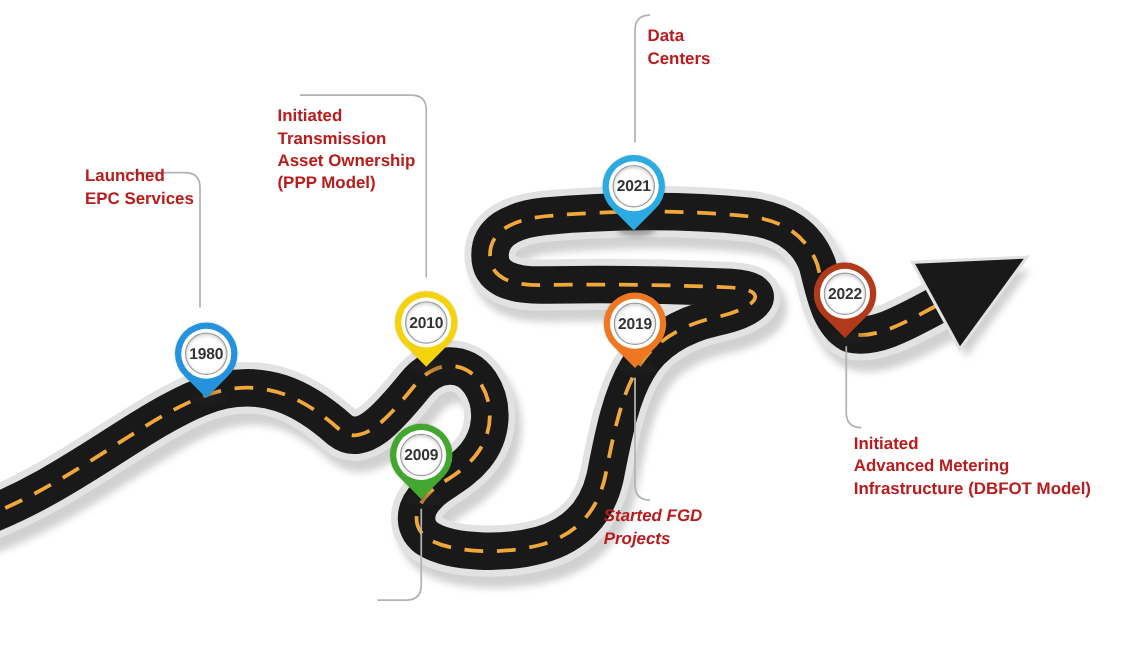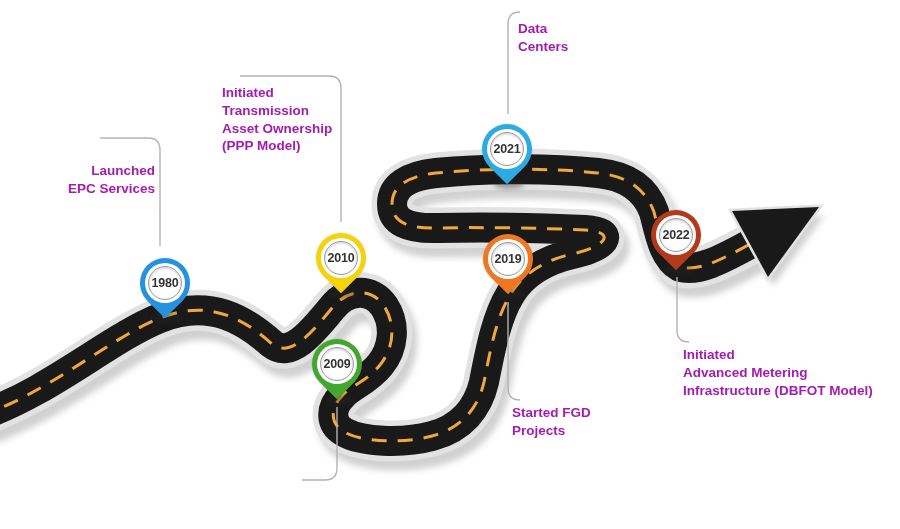--- a/index.html
+++ b/index.html
@@ -33,21 +33,21 @@
     box-shadow:inset 0 1px 3px rgba(0,0,0,0.22);
     display:flex;align-items:center;justify-content:center;
     font-size:12.5px;font-weight:700;color:#333;letter-spacing:-0.2px;
   }
   .pin-shadow{
     position:absolute;width:30px;height:9px;border-radius:50%;
     background:rgba(40,40,40,0.35);filter:blur(2px);z-index:2;
   }
   .label{
     position:absolute;z-index:4;
-    font-size:13.5px;font-weight:700;color:#a21caf;line-height:1.32;
+    font-size:13.5px;font-weight:700;color:#b91c1c;line-height:1.32;
     white-space:pre-line;
   }
 </style>
 </head>
 <body>
 
 <div id="stage">
   <svg id="road-svg" viewBox="0 0 900 529">
     <defs>
       <filter id="soft" x="-20%" y="-20%" width="140%" height="140%">
@@ -68,21 +68,21 @@
       <path d="M 508 302 L 508 388 Q 508 400 520 400" class="leader"></path>
       <path d="M 520 12 Q 508 12 508 24 L 508 114" class="leader"></path>
       <path d="M 677 277 L 677 330 Q 677 342 689 342" class="leader"></path>
     </svg>
 <div class="pin-shadow" style="left: 152px; top: 314px;"></div>
     <div class="pin" style="left: 140px; top: 258px; background: rgb(36, 146, 221);">
       <div class="pin-inner">
         <div class="pin-coin">1980</div>
       </div>
     </div>
-    <div class="label" style="left: 68px; top: 162px; text-align: right;">Launched
+    <div class="label" style="left: 68px; top: 132px;">Launched
 EPC Services</div>
     <div class="pin-shadow" style="left: 324px; top: 395px;"></div>
     <div class="pin" style="left: 312px; top: 339px; background: rgb(67, 166, 46);">
       <div class="pin-inner">
         <div class="pin-coin">2009</div>
       </div>
     </div>
     <div class="pin-shadow" style="left: 328px; top: 289px;"></div>
     <div class="pin" style="left: 316px; top: 233px; background: rgb(244, 211, 12);">
       <div class="pin-inner">
@@ -92,21 +92,21 @@
     <div class="label" style="left: 222px; top: 84px;">Initiated
 Transmission
 Asset Ownership
 (PPP Model)</div>
     <div class="pin-shadow" style="left: 495px; top: 290px;"></div>
     <div class="pin" style="left: 483px; top: 234px; background: rgb(239, 119, 34);">
       <div class="pin-inner">
         <div class="pin-coin">2019</div>
       </div>
     </div>
-    <div class="label" style="left: 512px; top: 404px;">Started FGD
+    <div class="label" style="left: 483px; top: 404px; font-style: italic;">Started FGD
 Projects</div>
     <div class="pin-shadow" style="left: 494px; top: 180px;"></div>
     <div class="pin" style="left: 482px; top: 124px; background: rgb(43, 171, 226);">
       <div class="pin-inner">
         <div class="pin-coin">2021</div>
       </div>
     </div>
     <div class="label" style="left: 518px; top: 20px;">Data
 Centers</div>
     <div class="pin-shadow" style="left: 663px; top: 266px;"></div>

